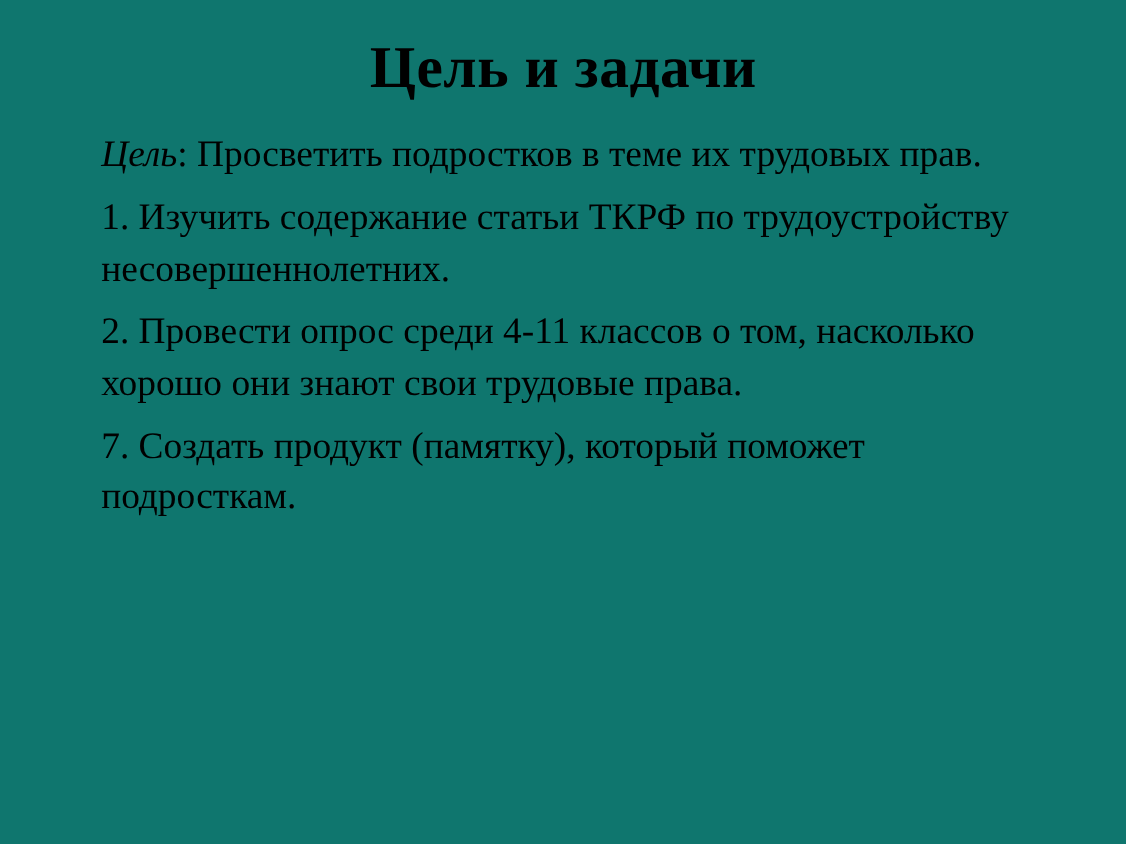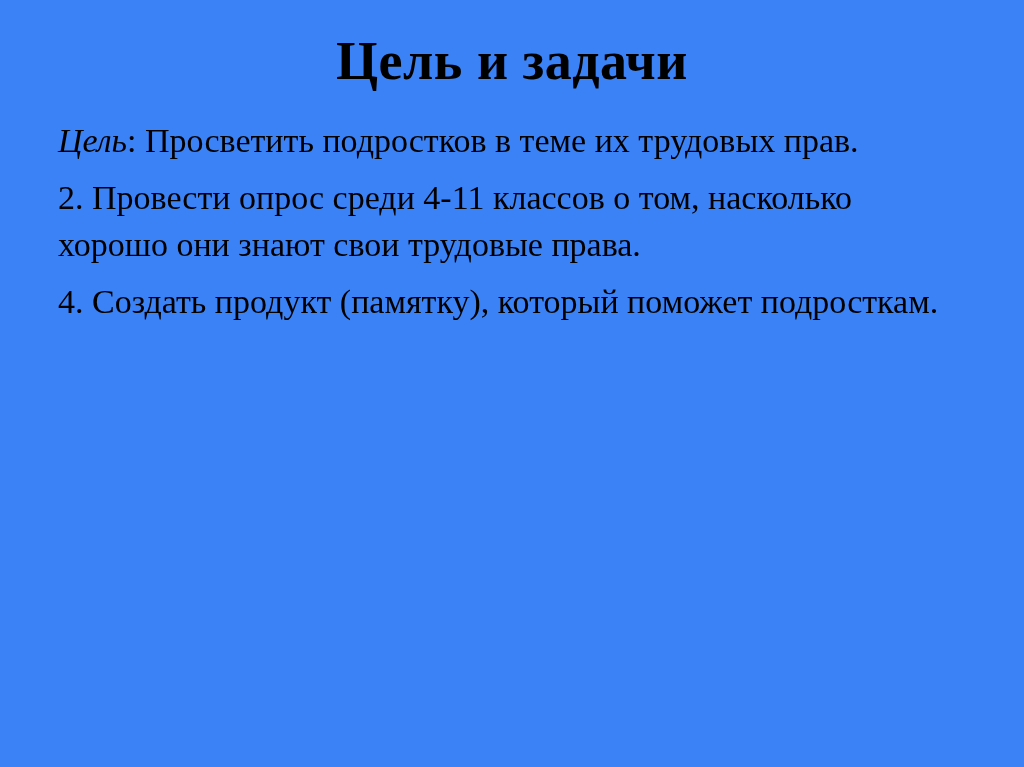--- a/index.html
+++ b/index.html
@@ -2,51 +2,52 @@
 <html lang="ru"><head>
 <meta charset="utf-8">
 <style>
   * { margin: 0; padding: 0; box-sizing: border-box; }
   html, body { background: #888; }
   .slide {
     position: relative;
     width: 1024px;
     height: 767px;
     margin: 0 auto;
-    background: #3b82f6;
+    background: #0f766e;
     color: #000000;
     font-family: "Liberation Serif", "DejaVu Serif", serif;
     overflow: hidden;
   }
   .slide-title {
     margin-top: 30px;
     text-align: center;
     font-size: 54px;
     font-weight: bold;
     letter-spacing: 0.5px;
     color: #000000;
   }
   .slide-body {
-    margin: 26px 58px 0 58px;
+    margin: 26px 58px 0 92px;
     font-size: 34px;
     line-height: 1.38;
   }
   .para {
     margin-bottom: 10px;
   }
   .label-italic {
     font-style: italic;
   }
 </style>
 </head>
 <body>
 
 <div class="slide">
   <h1 class="slide-title">Цель и задачи</h1>
 
   <div class="slide-body">
     <p class="para"><span class="label-italic">Цель</span><span>: Просветить подростков в теме их трудовых прав.</span></p>
 
 
+    <p class="para">1. Изучить содержание статьи ТКРФ по трудоустройству несовершеннолетних.</p>
     <p class="para">2. Провести опрос среди 4-11 классов о том, насколько хорошо они знают свои трудовые права.</p>
-    <p class="para">4. Создать продукт (памятку), который поможет подросткам.</p>
+    <p class="para">7. Создать продукт (памятку), который поможет подросткам.</p>
   </div>
 </div>
 
 </body></html>

